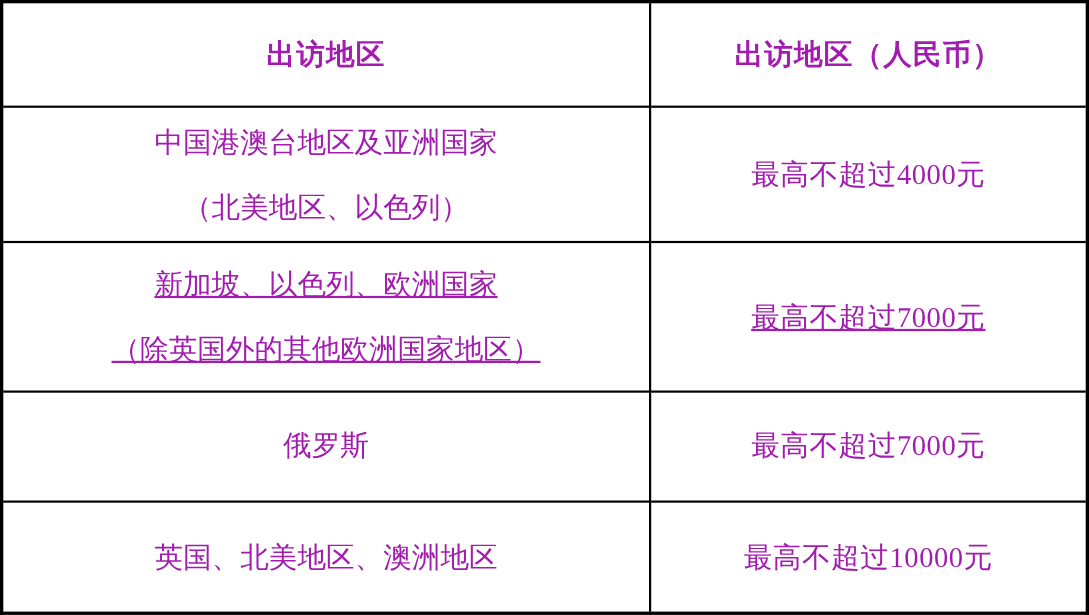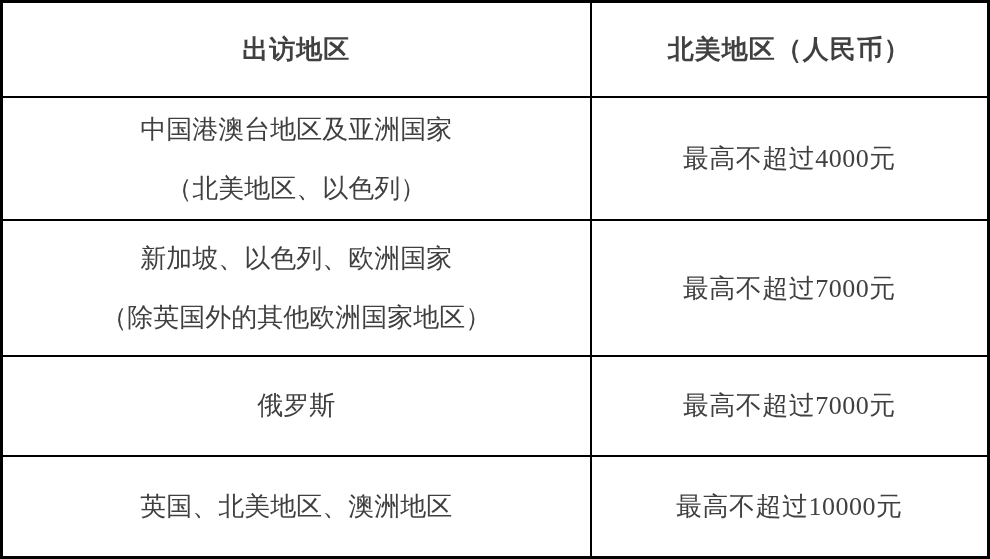--- a/index.html
+++ b/index.html
@@ -5,21 +5,21 @@
   html, body {
     margin: 0;
     padding: 0;
     background: #ffffff;
   }
   .page {
     width: 990px;
     height: 559px;
     box-sizing: border-box;
     font-family: "Liberation Serif", "DejaVu Serif", serif;
-    color: #404040;
+    color: #a21caf;
     background: #ffffff;
   }
   table.funding-table {
     width: 990px;
     height: 559px;
     border-collapse: collapse;
     table-layout: fixed;
     border: 3px solid #000000;
   }
   table.funding-table th,
@@ -33,21 +33,21 @@
     background: #ffffff;
   }
   table.funding-table th {
     font-weight: bold;
     letter-spacing: 1px;
   }
   col.region-col { width: 59.7%; }
   col.amount-col { width: 40.3%; }
   tr.r-header { height: 93px; }
   tr.r1 { height: 111px; }
-  tr.r2 { height: 132px; }
+  tr.r2 { height: 132px; text-decoration: underline; }
   tr.r3 { height: 97px; }
   tr.r4 { height: 99px; }
   .region-line {
     line-height: 59px;
   }
   td.amount-cell {
     letter-spacing: 0.5px;
   }
 </style>
 </head>
@@ -55,21 +55,21 @@
 
 <div class="page">
   <table class="funding-table">
     <colgroup>
       <col class="region-col">
       <col class="amount-col">
     </colgroup>
     <tbody>
       <tr class="r-header">
         <th>出访地区</th>
-        <th>北美地区（人民币）</th>
+        <th>出访地区（人民币）</th>
       </tr>
 
       <tr class="r1">
         <td>
           <div class="region-line">中国港澳台地区及亚洲国家</div>
           <div class="region-line">（北美地区、以色列）</div>
         </td>
         <td class="amount-cell">最高不超过4000元</td>
       </tr>
 

